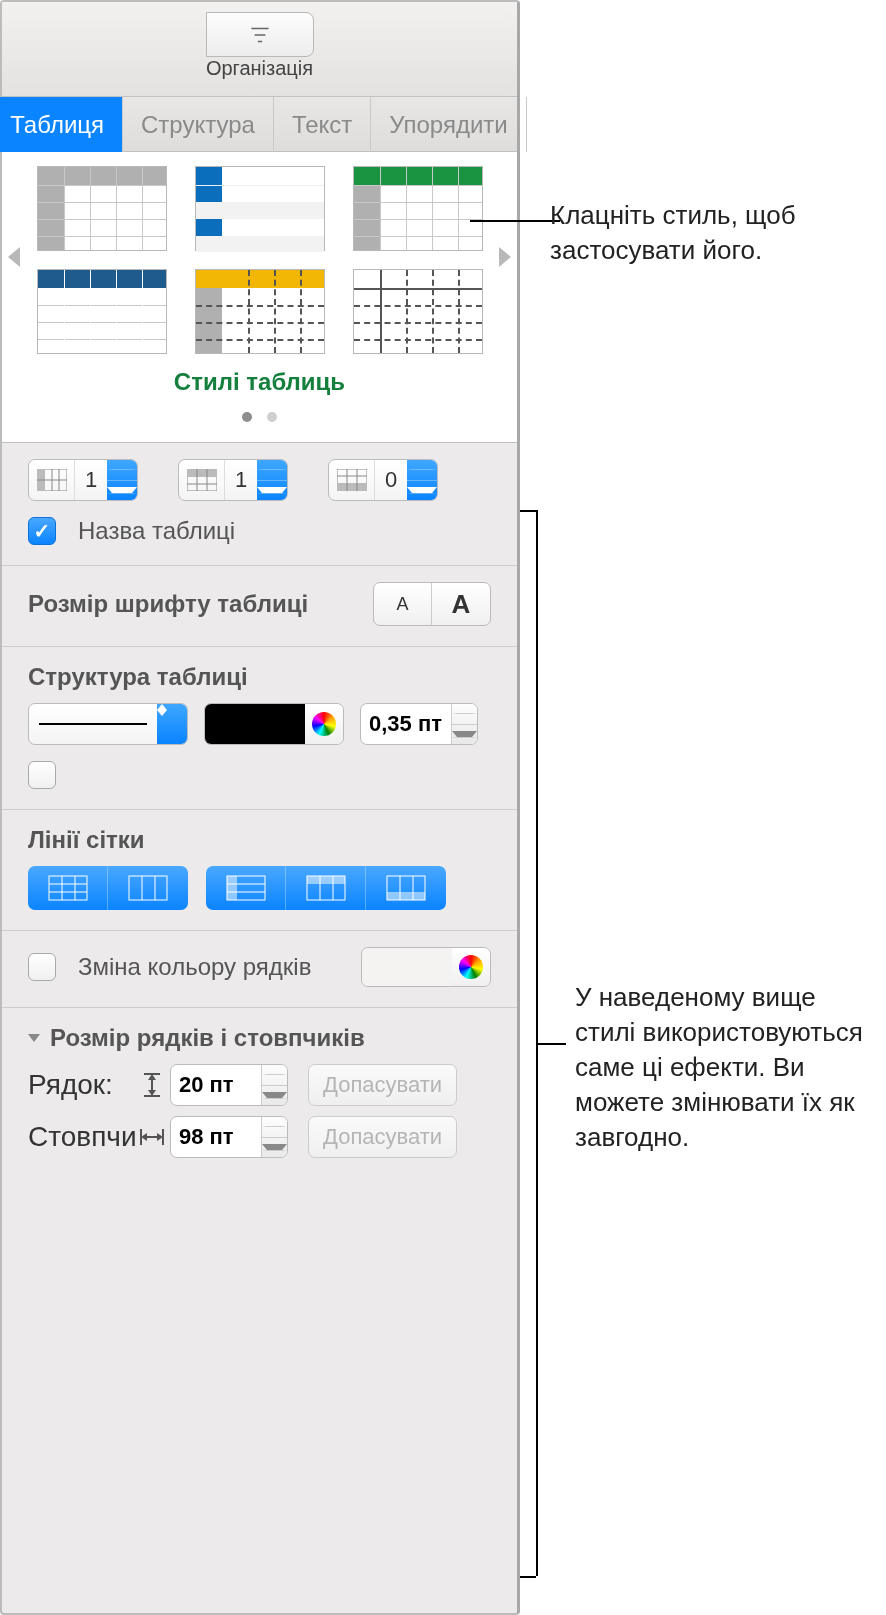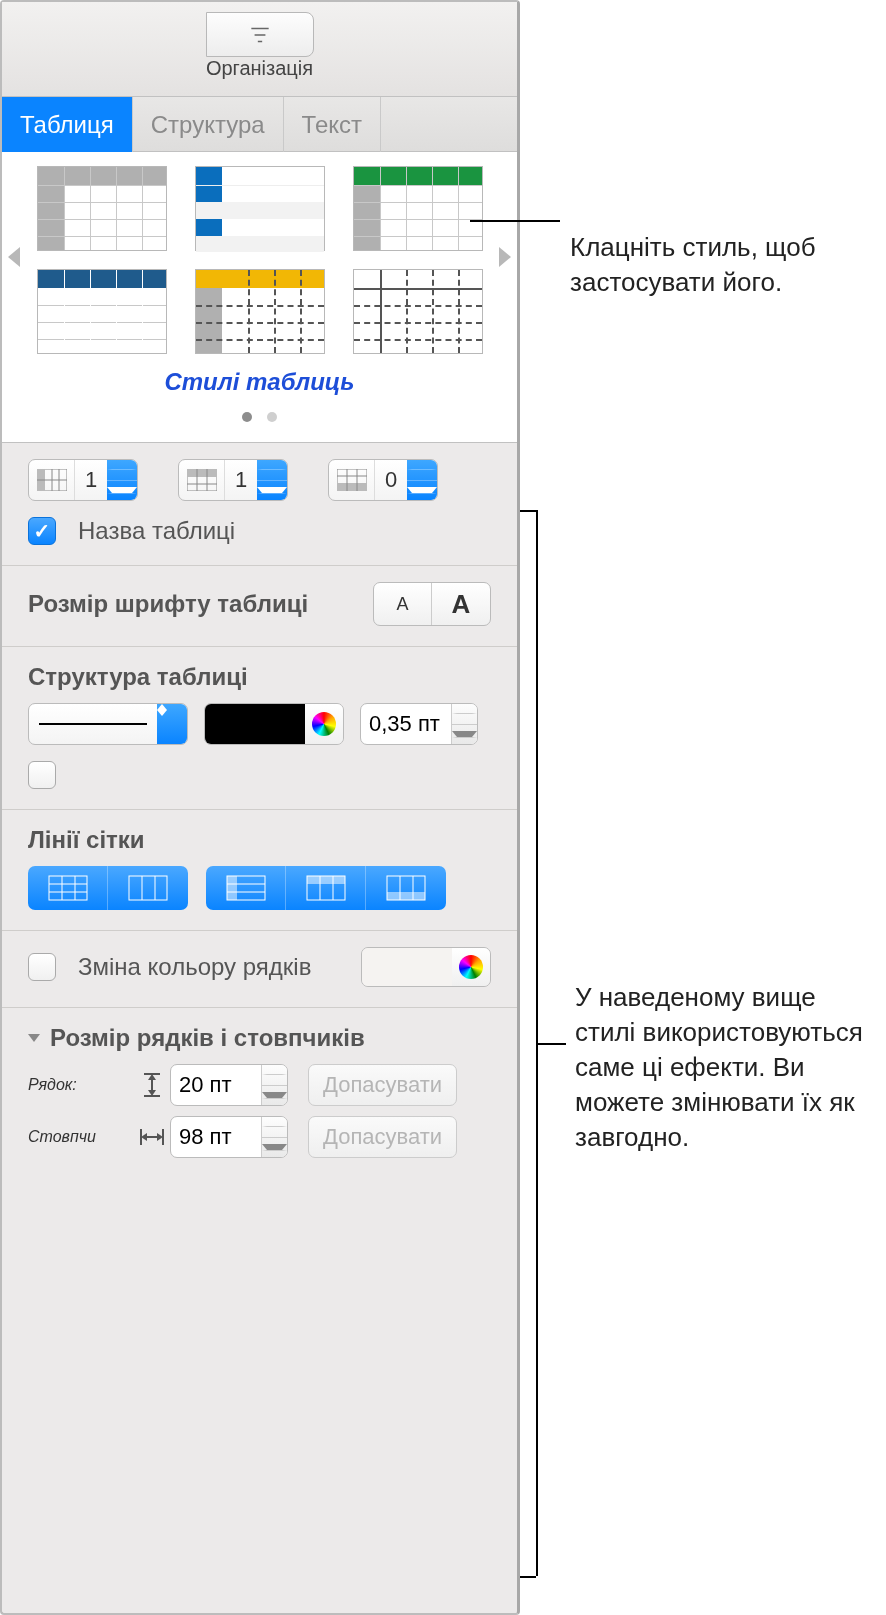--- a/index.html
+++ b/index.html
@@ -45,20 +45,21 @@
     display: flex; align-items:center; justify-content:center;
   }
   .toolbar-btn.active .cap { background: linear-gradient(#9a9a9a,#7c7c7c); border-color:#777; }
   .toolbar-btn:last-child .cap { border-radius: 0 8px 8px 0; }
   .toolbar-btn svg { width: 26px; height:26px; }
   .tabbar {
     height: 55px;
     background: linear-gradient(#e8e7e6,#dedddc);
     border-bottom: 1px solid #c1c1c1;
     display: flex;
+    justify-content: center;
   }
   .tab {
     flex: 0 0 auto;
     padding: 0 18px;
     height: 55px;
     line-height: 55px;
     font-size: 24px;
     color: #8a8a8a;
     border-right: 1px solid #c9c9c9;
   }
@@ -90,23 +91,22 @@
     width: 0; height:0;
     border-top: 10px solid transparent;
     border-bottom: 10px solid transparent;
   }
   .nav-left { left: 6px; border-right: 12px solid #b8b8b8; }
   .nav-right { right: 6px; border-left: 12px solid #b8b8b8; }
   .styles-caption {
     text-align: center;
     font-size: 24px;
     font-weight: 600;
-    color: #1d4ed8;
+    color: #15803d;
     margin-top: 14px;
-    font-style: italic;
   }
   .pager { text-align:center; margin-top:6px; margin-bottom:4px; }
   .dot { display:inline-block; width:10px; height:10px; border-radius:50%; background:#cfcfcf; margin:0 4px; }
   .dot.active { background:#8d8d8d; }
   .section {
     padding: 16px 26px 20px 26px;
     border-bottom: 1px solid #cfcdcb;
   }
   .section-title {
     font-size: 24px;
@@ -201,20 +201,21 @@
     height:42px;
     border:1px solid #bbb;
     border-radius:7px;
     background:#fff;
     overflow:hidden;
   }
   .num-field input {
     border:none; width:90px; height:100%;
     font-size:22px; padding:0 8px;
     background:transparent;
+    font-weight:bold;
   }
   .num-field .spin {
     width:26px; height:100%;
     background:linear-gradient(#fdfdfd,#e9e9e9);
     border-left:1px solid #ccc;
     display:flex; flex-direction:column;
   }
   .num-field .spin div { flex:1; display:flex; align-items:center; justify-content:center; }
   .num-field .spin div:first-child { border-bottom:1px solid #ccc; }
   .tri-up-g { width:0;height:0;border-left:5px solid transparent;border-right:5px solid transparent;border-bottom:6px solid #888; }
@@ -254,21 +255,21 @@
     width:0; height:0;
     border-left:6px solid transparent;
     border-right:6px solid transparent;
     border-top:8px solid #888;
     margin-right:10px;
   }
   .size-row {
     display:flex; align-items:center;
     margin-bottom:10px;
   }
-  .size-row .lbl { width:106px; font-size:16px;font-style:italic; }
+  .size-row .lbl { width:106px; font-size:28px; }
   .size-row .icon-s { width:36px; display:flex; align-items:center; justify-content:center; }
   .fit-btn {
     height:42px; padding:0 14px;
     border:1px solid #ccc;
     border-radius:7px;
     background:linear-gradient(#fafafa,#efefef);
     color:#b5b5b5;
     font-size:22px;
     margin-left:20px;
   }
@@ -301,20 +302,21 @@
           </svg>
       </div>
       <div>Організація</div>
     </div>
   </div>
 
   <div class="tabbar">
     <div class="tab active">Таблиця</div>
     <div class="tab">Структура</div>
     <div class="tab">Текст</div>
+    <div class="tab">Упорядити</div>
   </div>
 
   <div class="styles-area">
     <div class="nav-arrow nav-left"></div>
     <div class="nav-arrow nav-right"></div>
     <div class="styles-grid">
       <div class="style-thumb">
         <div style="position:absolute;left:0;top:0;bottom:0;width:26px;background:#b0b0b0;"></div>
         <div style="position:absolute;left:0;top:0;right:0;height:18px;background:#b0b0b0;"></div>
         <div class="th-grid">
@@ -631,19 +633,19 @@
             </div>
           </div>
       </div>
       <button class="fit-btn">Допасувати</button>
     </div>
   </div>
 
 </div>
 
 <div class="callout-line" style="left:470px; top:220px; width:90px; height:2px;"></div>
-<div class="callout" style="left:570px; top:198px; width:300px;margin-top:32px;">Клацніть стиль, щоб застосувати його.</div>
+<div class="callout" style="left:550px; top:198px; width:300px;">Клацніть стиль, щоб застосувати його.</div>
 
 <div class="callout-line" style="left:536px; top:510px; width:2px; height:1066px;"></div>
 <div class="callout-line" style="left:520px; top:510px; width:16px; height:2px;"></div>
 <div class="callout-line" style="left:520px; top:1576px; width:16px; height:2px;"></div>
 <div class="callout-line" style="left:536px; top:1043px; width:30px; height:2px;"></div>
 <div class="callout" style="left:575px; top:980px; width:300px;">У наведеному вище стилі використовуються саме ці ефекти. Ви можете змінювати їх як завгодно.</div>
 
 </body></html>

